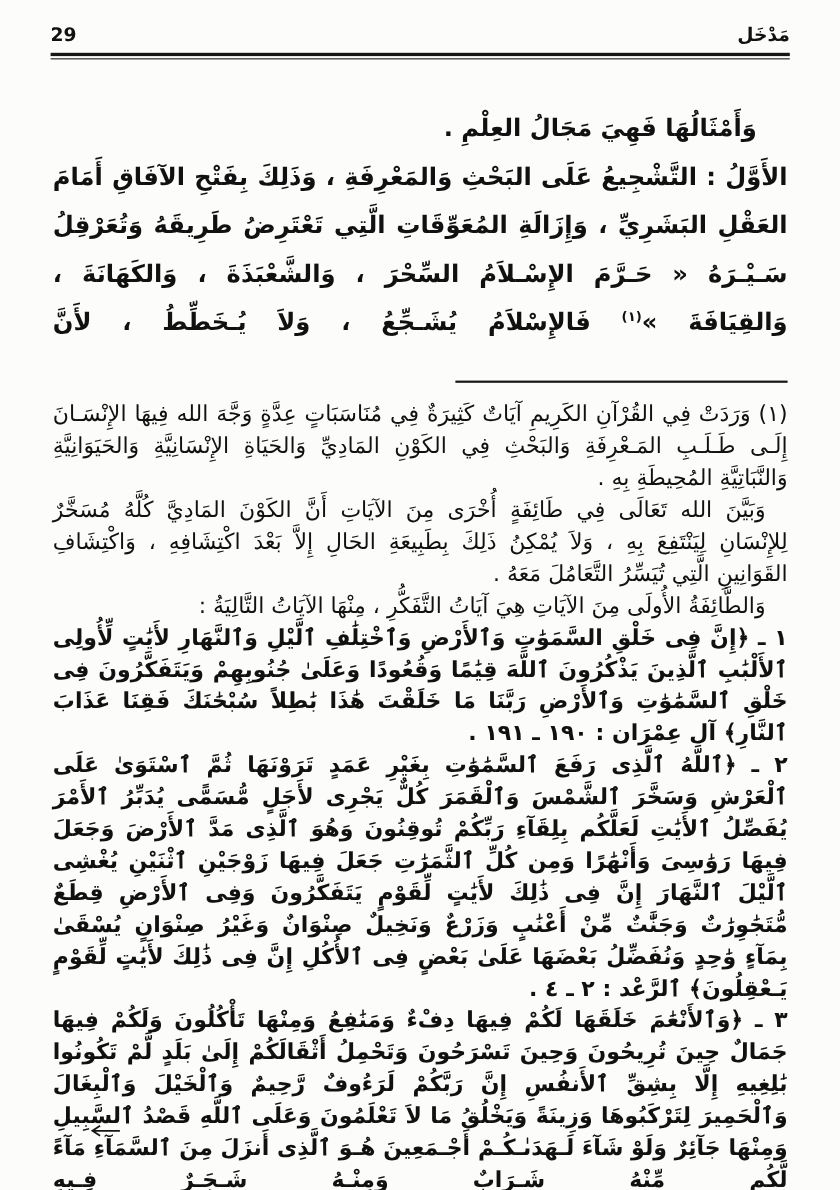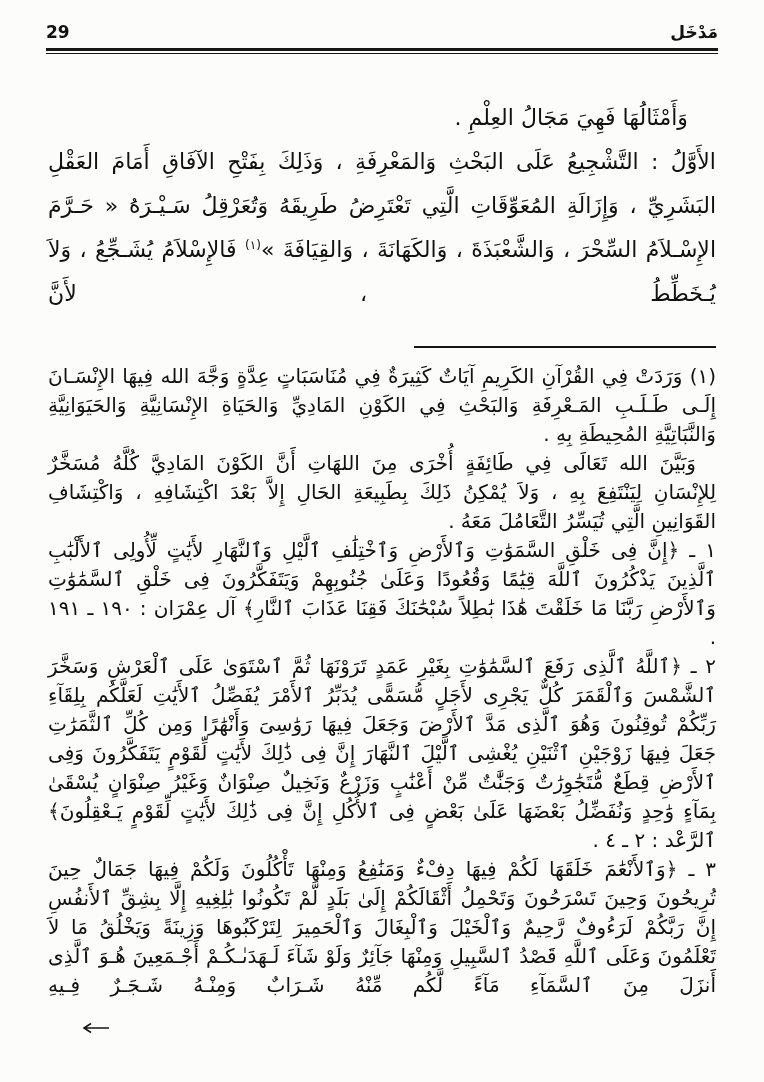--- a/index.html
+++ b/index.html
@@ -29,21 +29,21 @@
   }
   .header-rule {
     margin: 2px 46px 0 46px;
   }
   .rule-thick { height: 3px; background: #161616; }
   .rule-thin  { height: 1px; background: #161616; margin-top: 2px; }
 
   .body-text {
     padding: 42px 48px 0 48px;
     font-size: 22px;
-    font-weight: normal;
+    font-weight: bold;
     line-height: 44px;
     text-align: justify;
   }
   .body-text p { margin: 0; }
   .indent { text-indent: 28px; }
   .last-justify { text-align-last: justify; }
 
   .fn-ref {
     font-size: 0.55em;
     vertical-align: super;
@@ -60,21 +60,21 @@
   }
 
   .footnote {
     padding: 0 48px 0 48px;
     font-size: 20px;
     line-height: 29px;
     text-align: justify;
   }
   .footnote p { margin: 0; }
   .footnote .indent { text-indent: 20px; }
-  .footnote .verse { font-weight: normal; }
+  .footnote .verse { font-weight: bold; }
 
   .continuation {
     position: absolute;
     left: 82px;
     bottom: 44px;
   }
 </style>
 </head>
 <body>
 
@@ -92,21 +92,22 @@
 
   <main class="body-text">
     <p class="indent">وَأَمْثَالُهَا فَهِيَ مَجَالُ العِلْمِ .</p>
     <p class="last-justify"><span>الأَوَّلُ : التَّشْجِيعُ عَلَى البَحْثِ وَالمَعْرِفَةِ ، وَذَلِكَ بِفَتْحِ الآفَاقِ أَمَامَ العَقْلِ البَشَرِيِّ ، وَإِزَالَةِ المُعَوِّقَاتِ الَّتِي تَعْتَرِضُ طَرِيقَهُ وَتُعَرْقِلُ سَـيْـرَهُ « حَـرَّمَ الإِسْـلاَمُ السِّحْرَ ، وَالشَّعْبَذَةَ ، وَالكَهَانَةَ ، وَالقِيَافَةَ »</span><sup class="fn-ref">(١)</sup><span> فَالإِسْلاَمُ يُشَـجِّعُ ، وَلاَ يُـخَطِّطُ ، لأَنَّ</span></p>
   </main>
 
   <div class="fn-sep"></div>
 
   <section class="footnote">
     <p>(١) وَرَدَتْ فِي القُرْآنِ الكَرِيمِ آيَاتٌ كَثِيرَةٌ فِي مُنَاسَبَاتٍ عِدَّةٍ وَجَّهَ الله فِيهَا الإِنْسَـانَ إِلَـى طَـلَـبِ المَـعْرِفَةِ وَالبَحْثِ فِي الكَوْنِ المَادِيِّ وَالحَيَاةِ الإِنْسَانِيَّةِ وَالحَيَوَانِيَّةِ وَالنَّبَاتِيَّةِ المُحِيطَةِ بِهِ .</p>
-    <p class="indent">وَبَيَّنَ الله تَعَالَى فِي طَائِفَةٍ أُخْرَى مِنَ اللهَاتِ أَنَّ الكَوْنَ المَادِيَّ كُلَّهُ مُسَخَّرٌ لِلإِنْسَانِ لِيَنْتَفِعَ بِهِ ، وَلاَ يُمْكِنُ ذَلِكَ بِطَبِيعَةِ الحَالِ إِلاَّ بَعْدَ اكْتِشَافِهِ ، وَاكْتِشَافِ القَوَانِينِ الَّتِي تُيَسِّرُ التَّعَامُلَ مَعَهُ .</p>
+    <p class="indent">وَبَيَّنَ الله تَعَالَى فِي طَائِفَةٍ أُخْرَى مِنَ الآيَاتِ أَنَّ الكَوْنَ المَادِيَّ كُلَّهُ مُسَخَّرٌ لِلإِنْسَانِ لِيَنْتَفِعَ بِهِ ، وَلاَ يُمْكِنُ ذَلِكَ بِطَبِيعَةِ الحَالِ إِلاَّ بَعْدَ اكْتِشَافِهِ ، وَاكْتِشَافِ القَوَانِينِ الَّتِي تُيَسِّرُ التَّعَامُلَ مَعَهُ .</p>
+    <p class="indent">وَالطَّائِفَةُ الأُولَى مِنَ الآيَاتِ هِيَ آيَاتُ التَّفَكُّرِ ، مِنْهَا الآيَاتُ التَّالِيَةُ :</p>
     <p class="verse">١ ـ ﴿إِنَّ فِى خَلْقِ السَّمَوَٰتِ وَٱلأَرْضِ وَٱخْتِلَٰفِ ٱلَّيْلِ وَٱلنَّهَارِ لأَيَٰتٍ لِّأُولِى ٱلأَلْبَٰبِ ٱلَّذِينَ يَذْكُرُونَ ٱللَّهَ قِيَٰمًا وَقُعُودًا وَعَلَىٰ جُنُوبِهِمْ وَيَتَفَكَّرُونَ فِى خَلْقِ ٱلسَّمَٰوَٰتِ وَٱلأَرْضِ رَبَّنَا مَا خَلَقْتَ هَٰذَا بَٰطِلاً سُبْحَٰنَكَ فَقِنَا عَذَابَ ٱلنَّارِ﴾ آل عِمْرَان : ١٩٠ ـ ١٩١ .</p>
     <p class="verse">٢ ـ ﴿ٱللَّهُ ٱلَّذِى رَفَعَ ٱلسَّمَٰوَٰتِ بِغَيْرِ عَمَدٍ تَرَوْنَهَا ثُمَّ ٱسْتَوَىٰ عَلَى ٱلْعَرْشِ وَسَخَّرَ ٱلشَّمْسَ وَٱلْقَمَرَ كُلٌّ يَجْرِى لأَجَلٍ مُّسَمًّى يُدَبِّرُ ٱلأَمْرَ يُفَصِّلُ ٱلأَيَٰتِ لَعَلَّكُم بِلِقَآءِ رَبِّكُمْ تُوقِنُونَ وَهُوَ ٱلَّذِى مَدَّ ٱلأَرْضَ وَجَعَلَ فِيهَا رَوَٰسِىَ وَأَنْهَٰرًا وَمِن كُلِّ ٱلثَّمَرَٰتِ جَعَلَ فِيهَا زَوْجَيْنِ ٱثْنَيْنِ يُغْشِى ٱلَّيْلَ ٱلنَّهَارَ إِنَّ فِى ذَٰلِكَ لأَيَٰتٍ لِّقَوْمٍ يَتَفَكَّرُونَ وَفِى ٱلأَرْضِ قِطَعٌ مُّتَجَٰوِرَٰتٌ وَجَنَّٰتٌ مِّنْ أَعْنَٰبٍ وَزَرْعٌ وَنَخِيلٌ صِنْوَانٌ وَغَيْرُ صِنْوَانٍ يُسْقَىٰ بِمَآءٍ وَٰحِدٍ وَنُفَضِّلُ بَعْضَهَا عَلَىٰ بَعْضٍ فِى ٱلأُكُلِ إِنَّ فِى ذَٰلِكَ لأَيَٰتٍ لِّقَوْمٍ يَـعْقِلُونَ﴾ ٱلرَّعْد : ٢ ـ ٤ .</p>
     <p class="verse last-justify">٣ ـ ﴿وَٱلأَنْعَٰمَ خَلَقَهَا لَكُمْ فِيهَا دِفْءٌ وَمَنَٰفِعُ وَمِنْهَا تَأْكُلُونَ وَلَكُمْ فِيهَا جَمَالٌ حِينَ تُرِيحُونَ وَحِينَ تَسْرَحُونَ وَتَحْمِلُ أَثْقَالَكُمْ إِلَىٰ بَلَدٍ لَّمْ تَكُونُوا بَٰلِغِيهِ إِلَّا بِشِقِّ ٱلأَنفُسِ إِنَّ رَبَّكُمْ لَرَءُوفٌ رَّحِيمٌ وَٱلْخَيْلَ وَٱلْبِغَالَ وَٱلْحَمِيرَ لِتَرْكَبُوهَا وَزِينَةً وَيَخْلُقُ مَا لاَ تَعْلَمُونَ وَعَلَى ٱللَّهِ قَصْدُ ٱلسَّبِيلِ وَمِنْهَا جَآئِرٌ وَلَوْ شَآءَ لَـهَدَىٰـكُـمْ أَجْـمَعِينَ هُـوَ ٱلَّذِى أَنزَلَ مِنَ ٱلسَّمَآءِ مَآءً لَّكُم مِّنْهُ شَـرَابٌ وَمِنْـهُ شَـجَـرٌ فِـيهِ</p>
   </section>
 
   <div class="continuation">
     <svg width="28" height="12" viewBox="0 0 28 12" aria-hidden="true">
       <path d="M27 6 H3 M9 1.5 L2 6 L9 10.5" fill="none" stroke="#161616" stroke-width="1.6"></path>
     </svg>
   </div>

